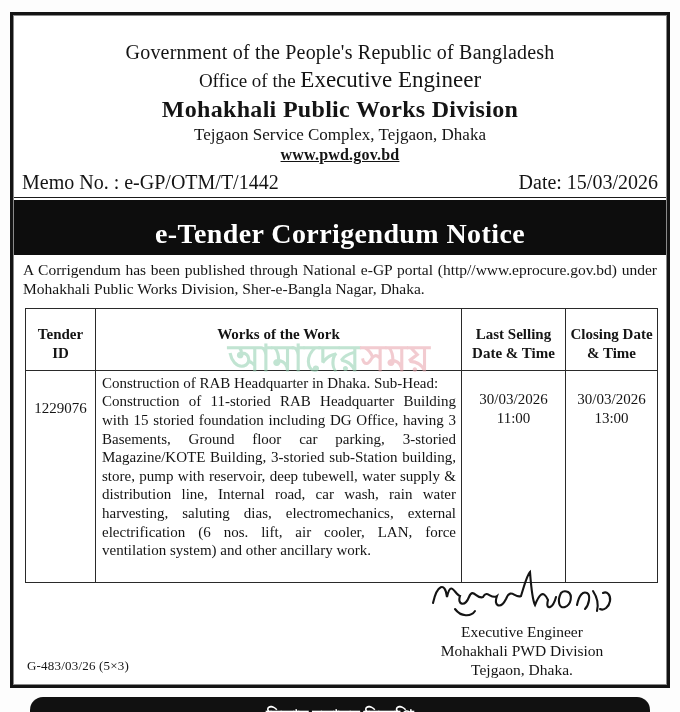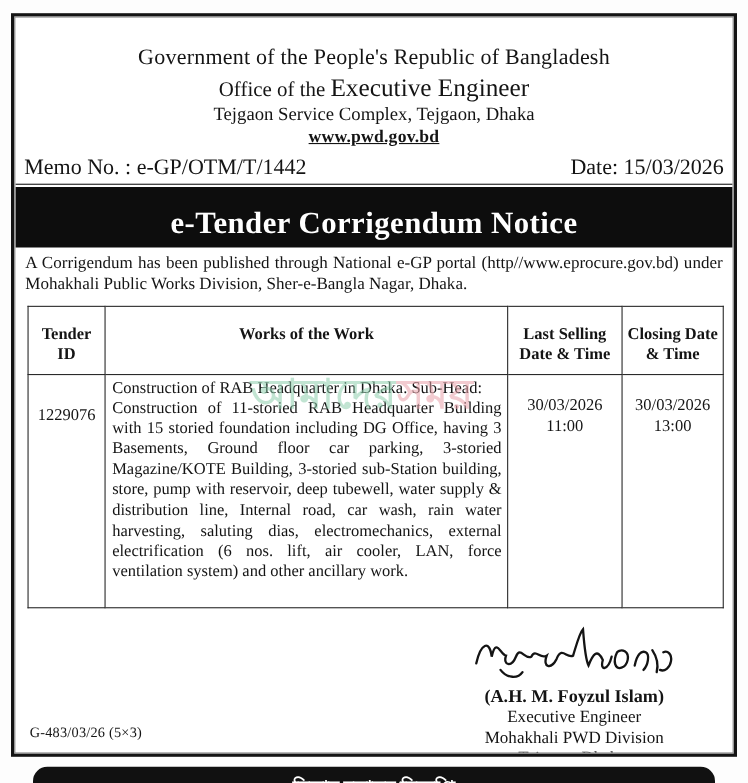--- a/index.html
+++ b/index.html
@@ -145,20 +145,21 @@
 <body>
 
 <div class="page">
 
   <div class="doc">
     <div class="doc-inner">
 
       <div class="letterhead">
         <div class="lh-line1">Government of the People's Republic of Bangladesh</div>
         <div class="lh-line2"><span>Office of the </span><span class="big">Executive Engineer</span></div>
+        <div class="lh-line3">Mohakhali Public Works Division</div>
         <div class="lh-line4">Tejgaon Service Complex, Tejgaon, Dhaka</div>
         <div class="lh-web">www.pwd.gov.bd</div>
       </div>
 
       <div class="memo-row">
         <span>Memo No. : e-GP/OTM/T/1442</span>
         <span>Date: 15/03/2026</span>
       </div>
 
       <div class="banner">e-Tender Corrigendum Notice</div>
@@ -203,21 +204,20 @@
         <svg class="sig-scrawl" width="190" height="52" viewBox="0 0 190 52">
           <g fill="none" stroke="#141414" stroke-width="2.1" stroke-linecap="round">
             <path d="M6 34 C10 16, 18 12, 20 28 C24 10, 28 26, 33 27 C30 36, 38 38, 42 28 C46 18, 50 31, 56 28 C60 20, 64 31, 70 27 C66 38, 74 40, 79 30 C84 18, 88 30, 94 27 C98 14, 100 6, 103 3 C104 16, 105 30, 108 36 C112 26, 116 20, 121 31 C118 42, 126 40, 129 28"></path>
             <path d="M134 24 C130 32, 132 40, 138 38 C144 36, 146 26, 141 23 C137 21, 134 24, 134 24"></path>
             <path d="M150 36 C152 26, 156 22, 160 24 C164 26, 162 36, 158 40"></path>
             <path d="M166 22 C170 28, 172 34, 170 42"></path>
             <path d="M176 24 C180 22, 184 26, 183 32 C182 38, 177 42, 173 40"></path>
             <path d="M28 40 C34 48, 44 48, 48 42"></path>
           </g>
         </svg>
-        <div class="sig-name">(A.H. M. Foyzul Islam)</div>
         <div class="sig-line">Executive Engineer</div>
         <div class="sig-line">Mohakhali PWD Division</div>
         <div class="sig-line">Tejgaon, Dhaka.</div>
       </div>
 
       <div class="footer-ref">G-483/03/26 (5×3)</div>
 
     </div>
   </div>
 

